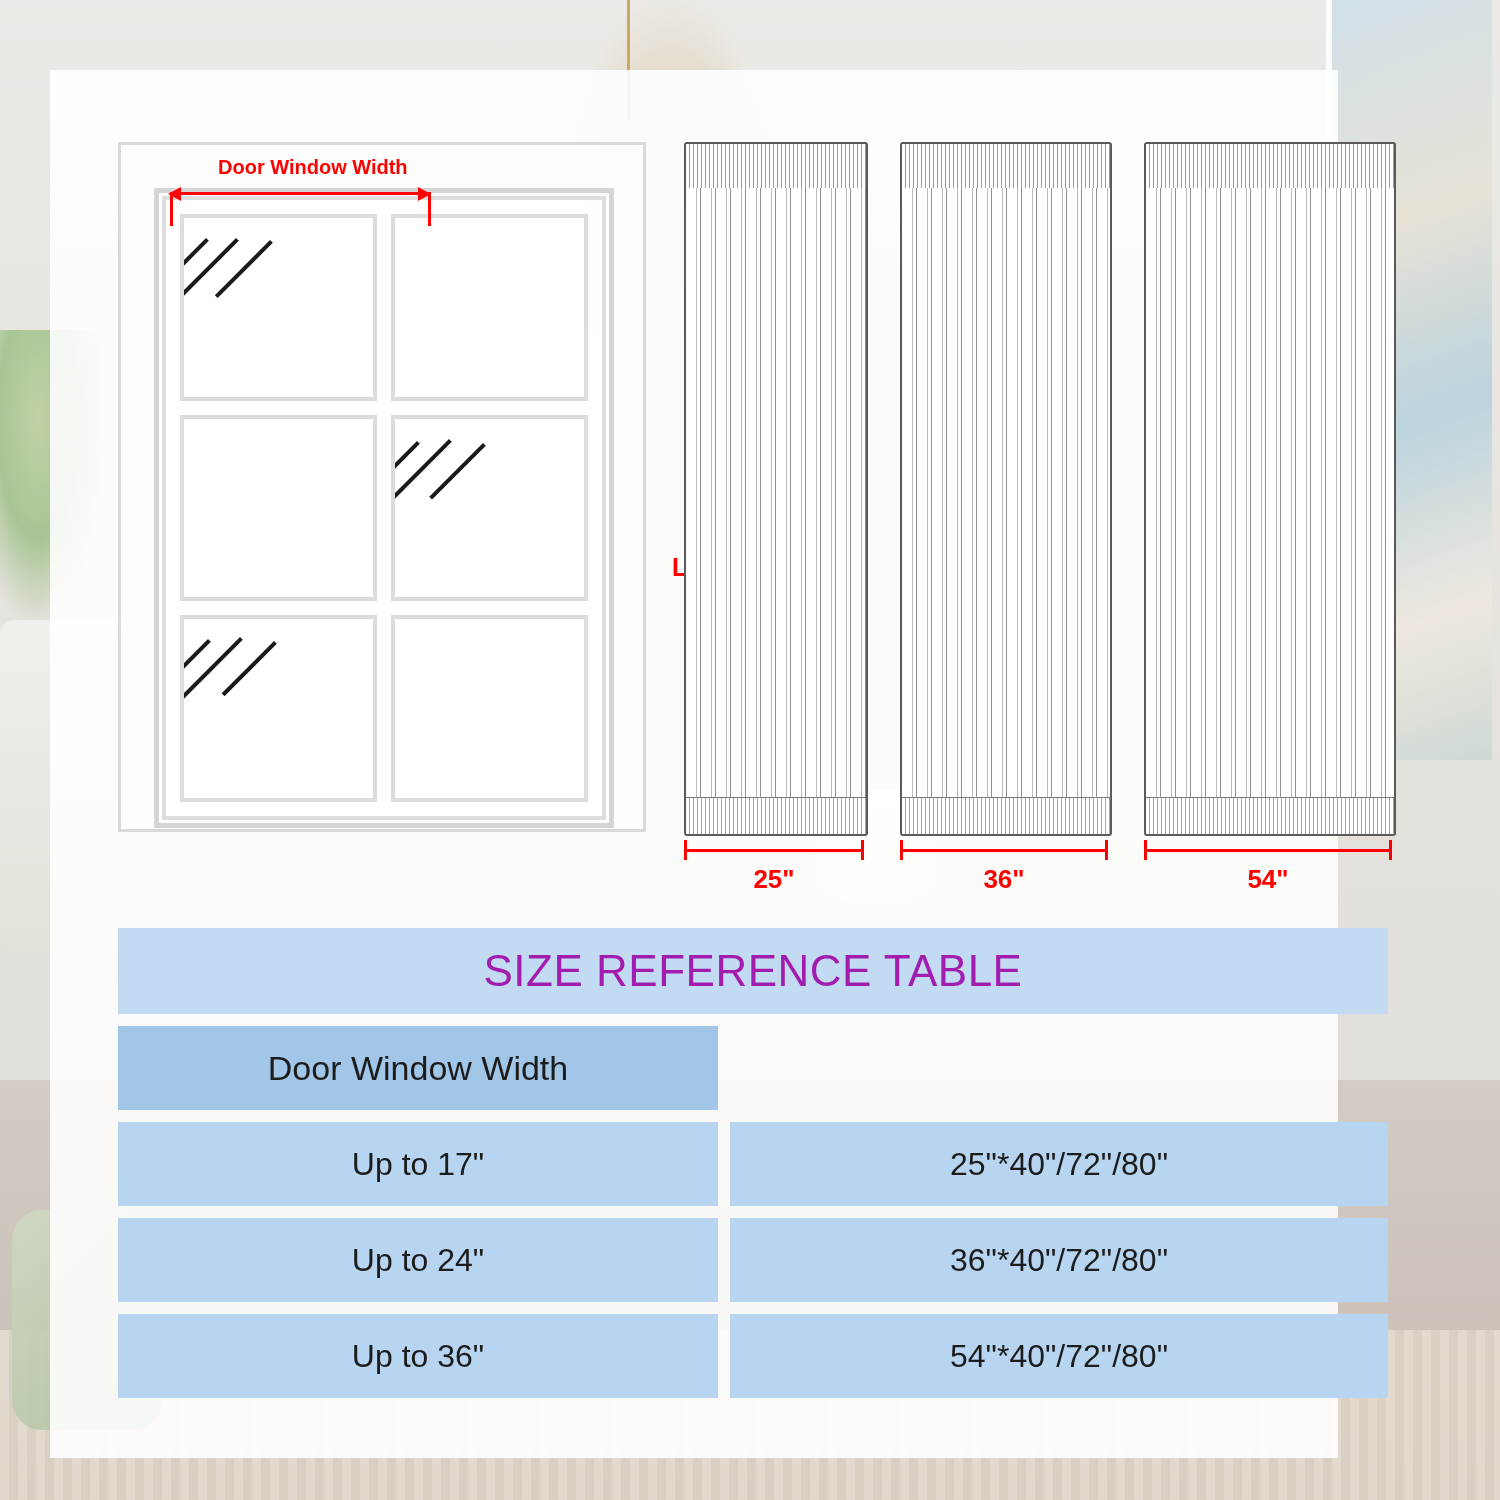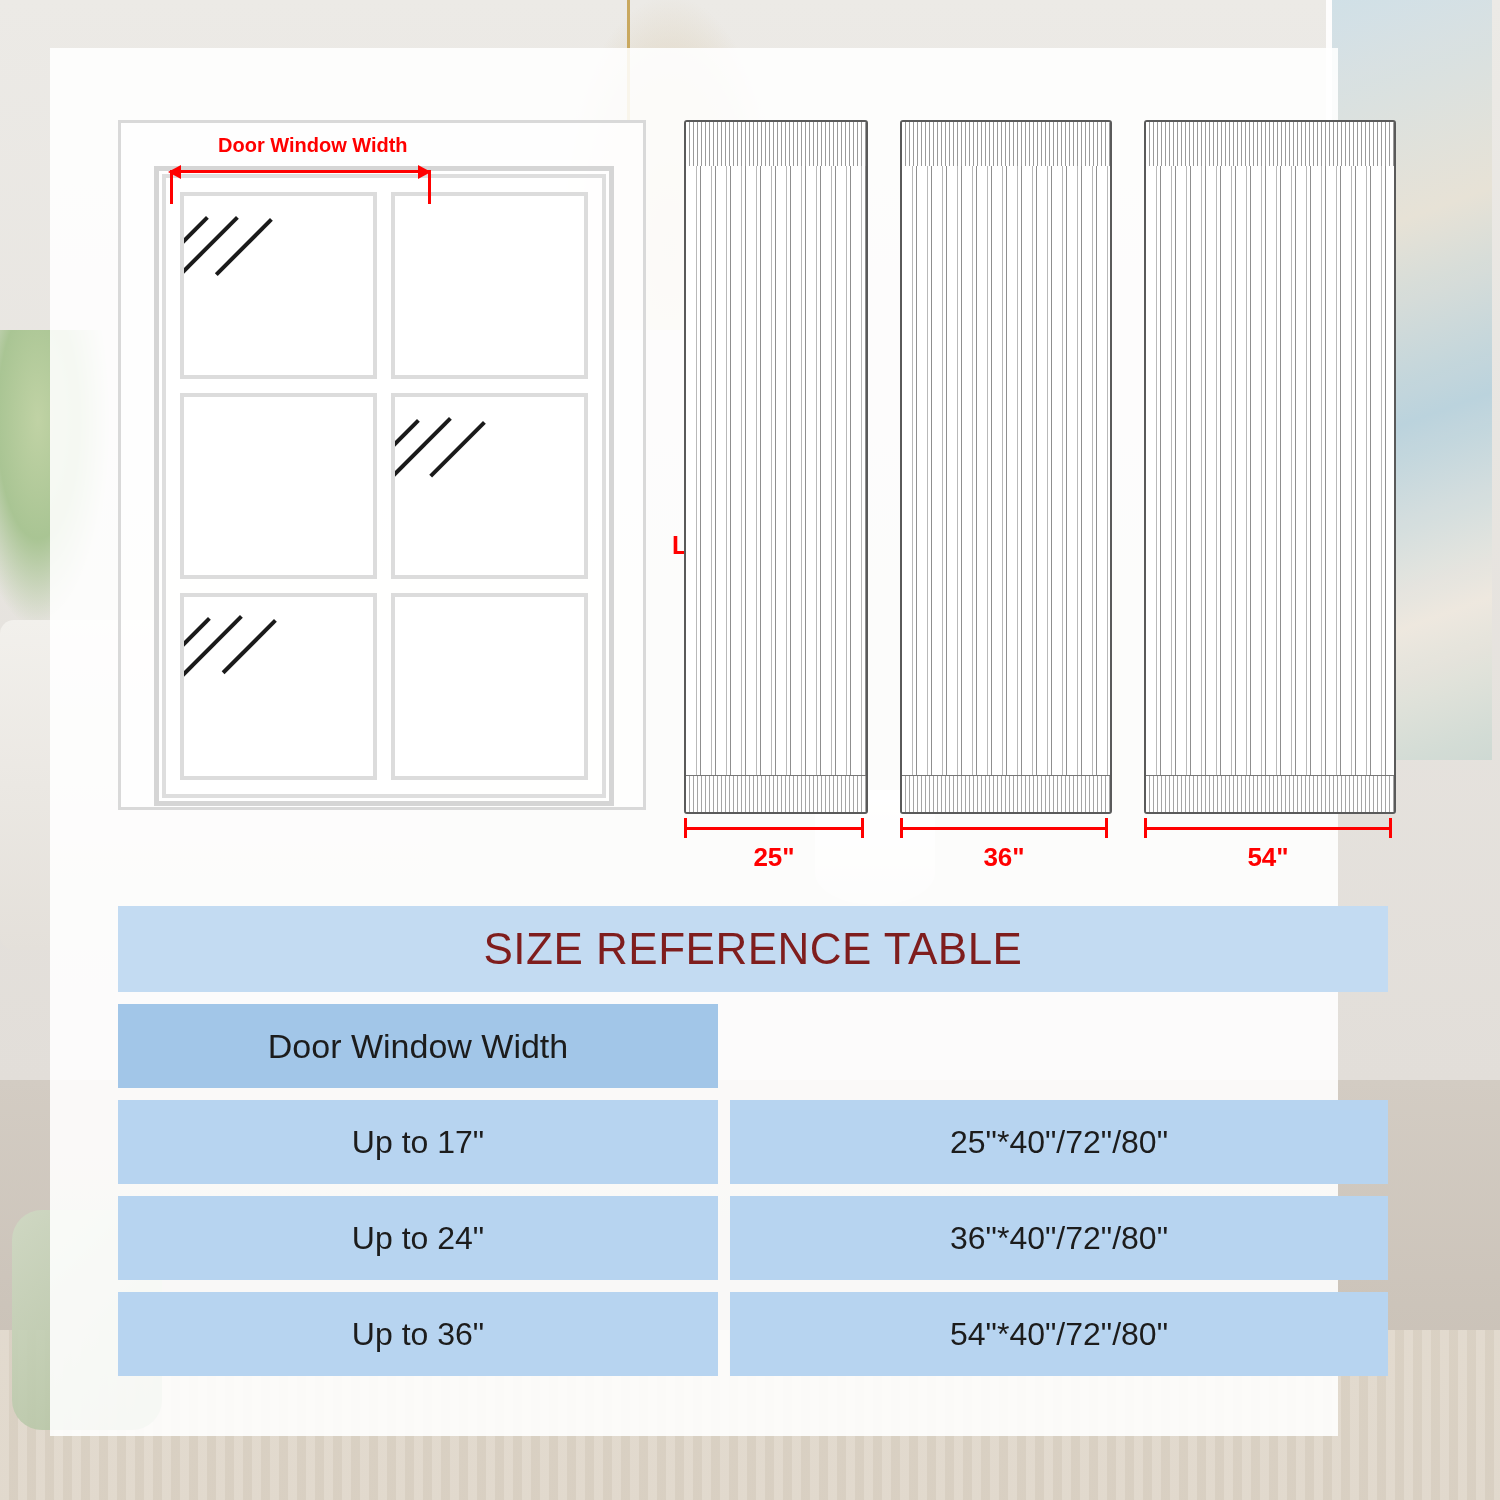--- a/index.html
+++ b/index.html
@@ -78,21 +78,21 @@
     position: absolute;
     left: 815px; top: 790px; width: 120px; height: 115px;
     background: linear-gradient(180deg,#fbfbfa,#eceae5);
     border-radius: 0 0 50% 50%/0 0 28% 28%;
   }
 
   
   #panel {
     position: absolute;
     left: 50px;
-    top: 48px;
+    top: 70px;
     width: 1288px;
     height: 1388px;
     background: rgba(255,255,255,0.88);
   }
 
   
   #diagram {
     position: absolute;
     left: 0; top: 0; width: 1400px; height: 845px;
   }
@@ -277,21 +277,21 @@
     display: flex;
     gap: 12px;
     margin-bottom: 12px;
   }
   .tbl-title {
     background: #c3dbf2;
     height: 86px;
     line-height: 86px;
     text-align: center;
     font-size: 44px;
-    color: #7f1d1d;
+    color: #a21caf;
     letter-spacing: .5px;
     width: 100%;
   }
   .cell {
     background: #a7c9ea;
     height: 84px;
     line-height: 84px;
     text-align: center;
     font-size: 32px;
     color: #1c1c1c;

